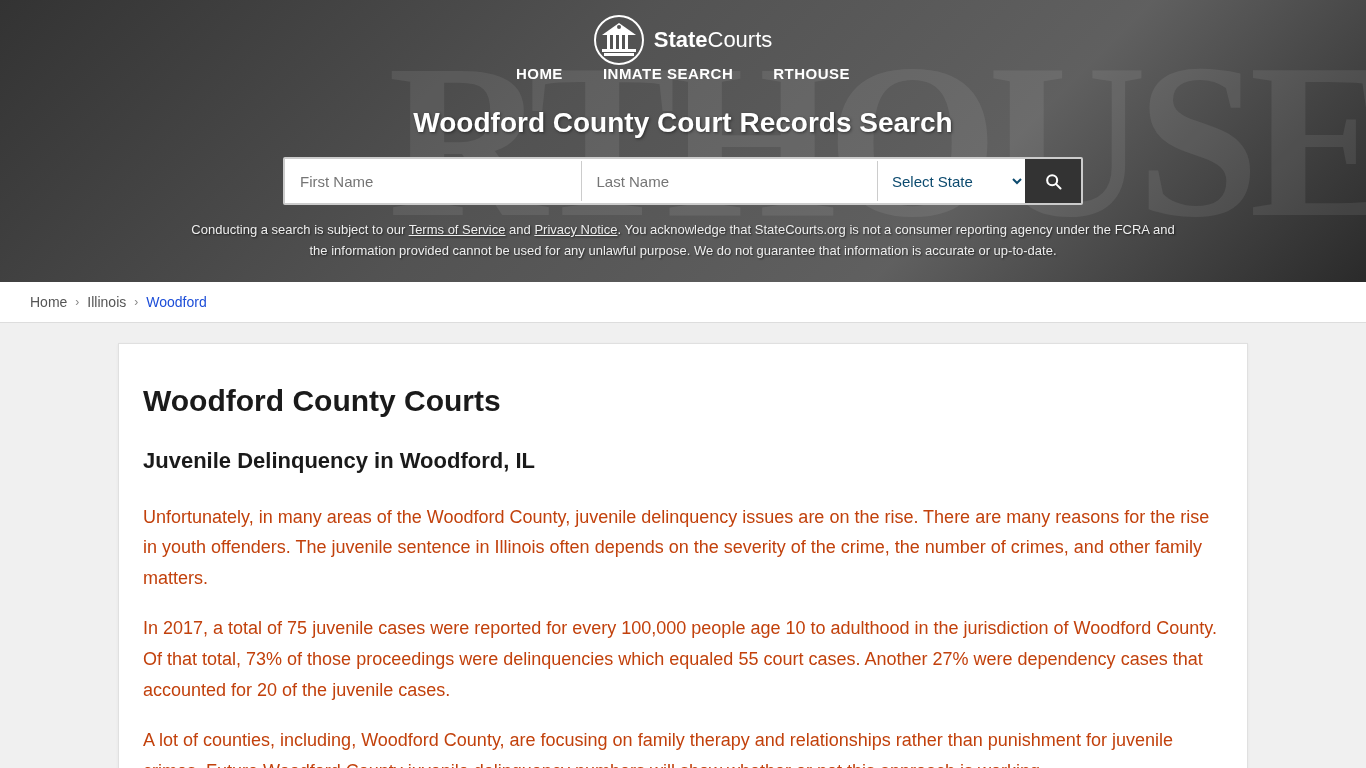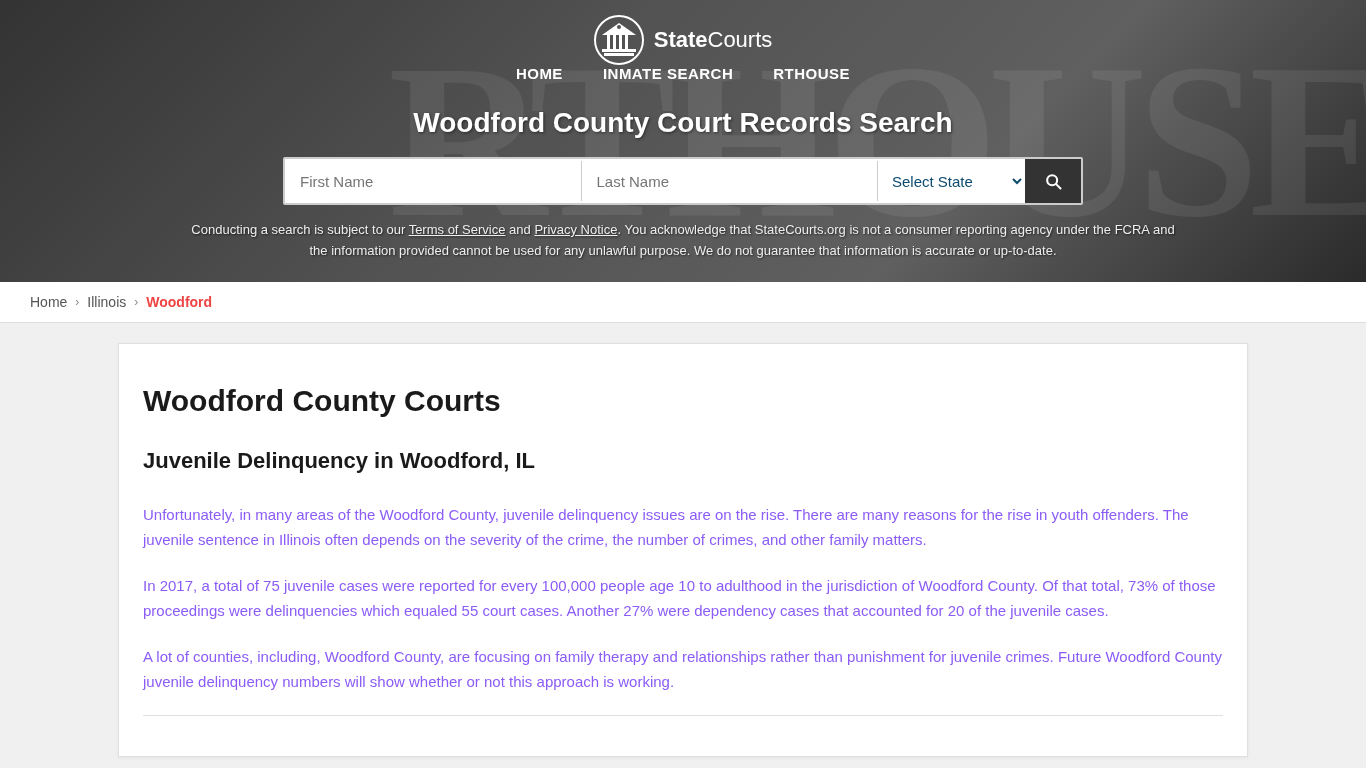--- a/index.html
+++ b/index.html
@@ -166,22 +166,22 @@
     }
     .breadcrumb-link {
       color: #555;
       text-decoration: none;
     }
     .breadcrumb-sep {
       color: #888;
       font-size: 12px;
     }
     .breadcrumb-current {
-      font-weight: bold;
-      color: #ef4444;
+      font-weight: normal;
+      color: #1d4ed8;
     }
 
     
     .main-wrapper {
       max-width: 1160px;
       margin: 0 auto;
       padding: 20px 15px 40px;
     }
     .content-card {
       background: #fff;
@@ -197,23 +197,23 @@
       color: #1a1a1a;
     }
     .section-title {
       font-size: 22px;
       font-weight: bold;
       margin-bottom: 28px;
       font-family: Arial, sans-serif;
       color: #1a1a1a;
     }
     .content-para {
-      font-size: 15px;
+      font-size: 18px;
       line-height: 1.7;
-      color: #8b5cf6;
+      color: #c2410c;
       margin-bottom: 20px;
       font-family: Arial, sans-serif;
     }
     hr.section-divider {
       border: none;
       border-top: 1px solid #e0e0e0;
       margin-top: 20px;
     }
   </style>
 </head>

